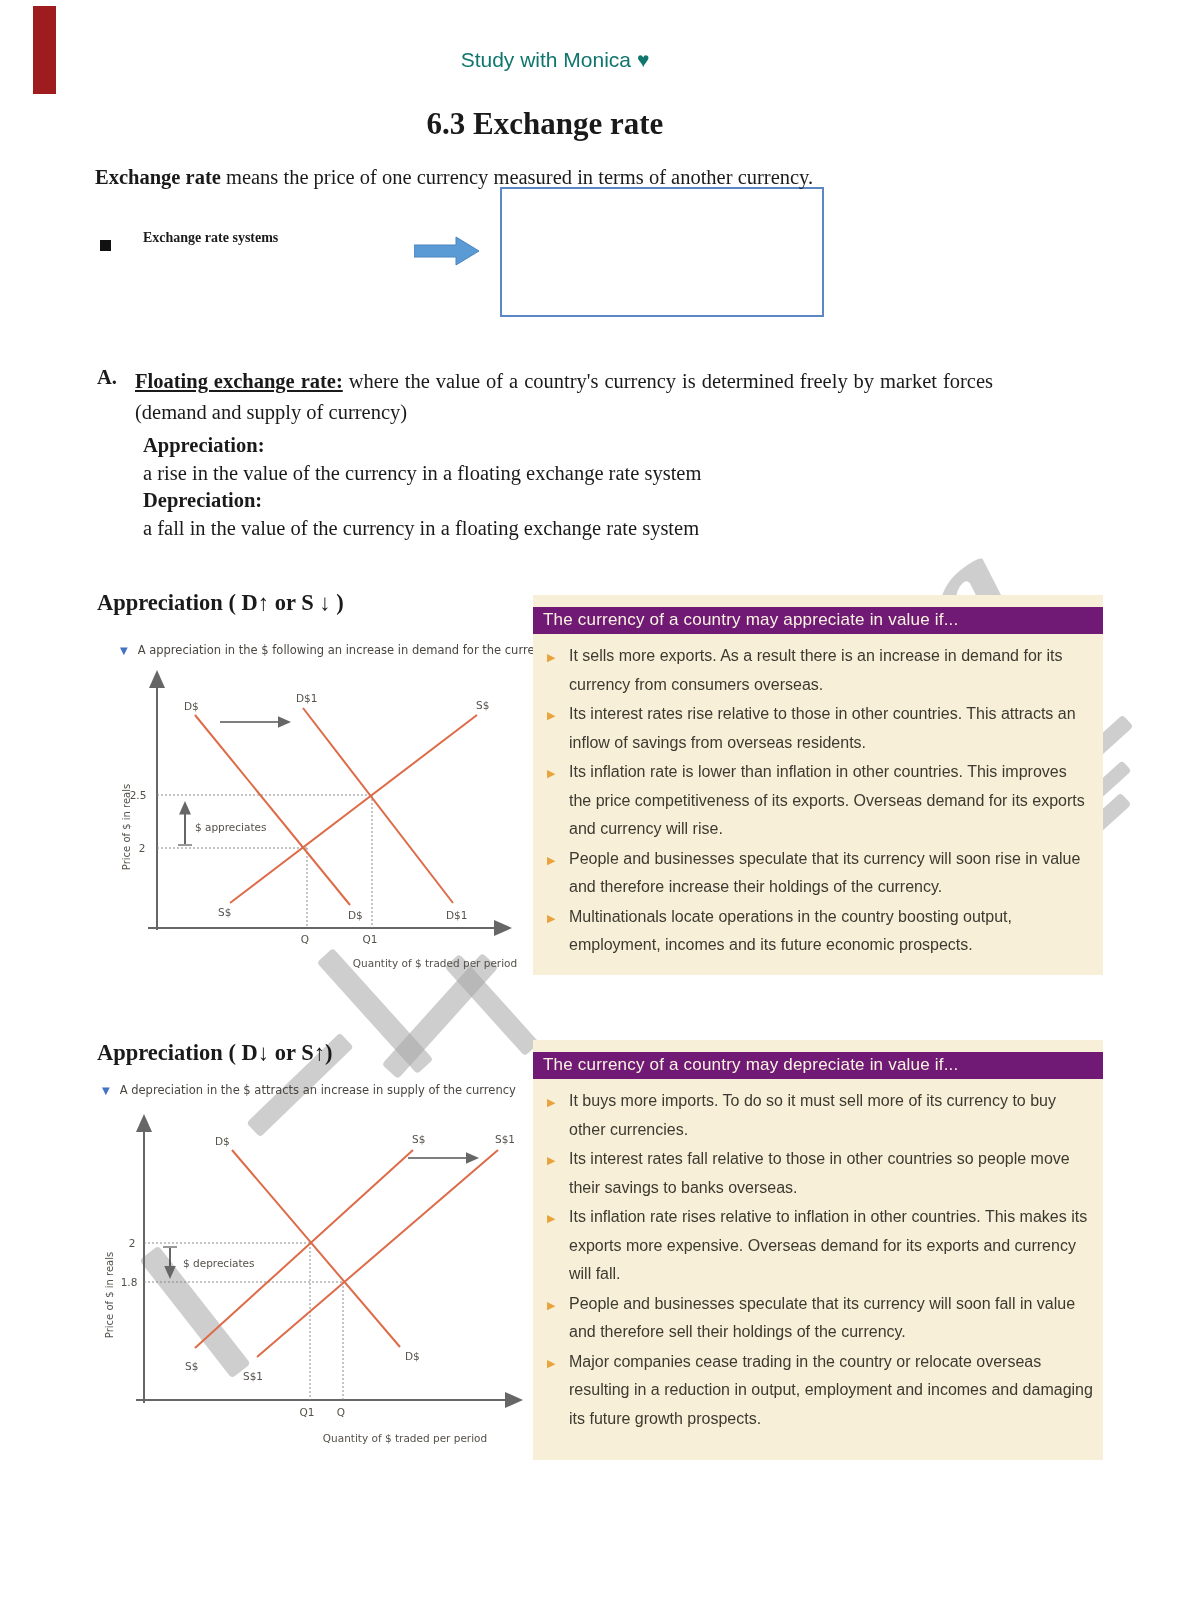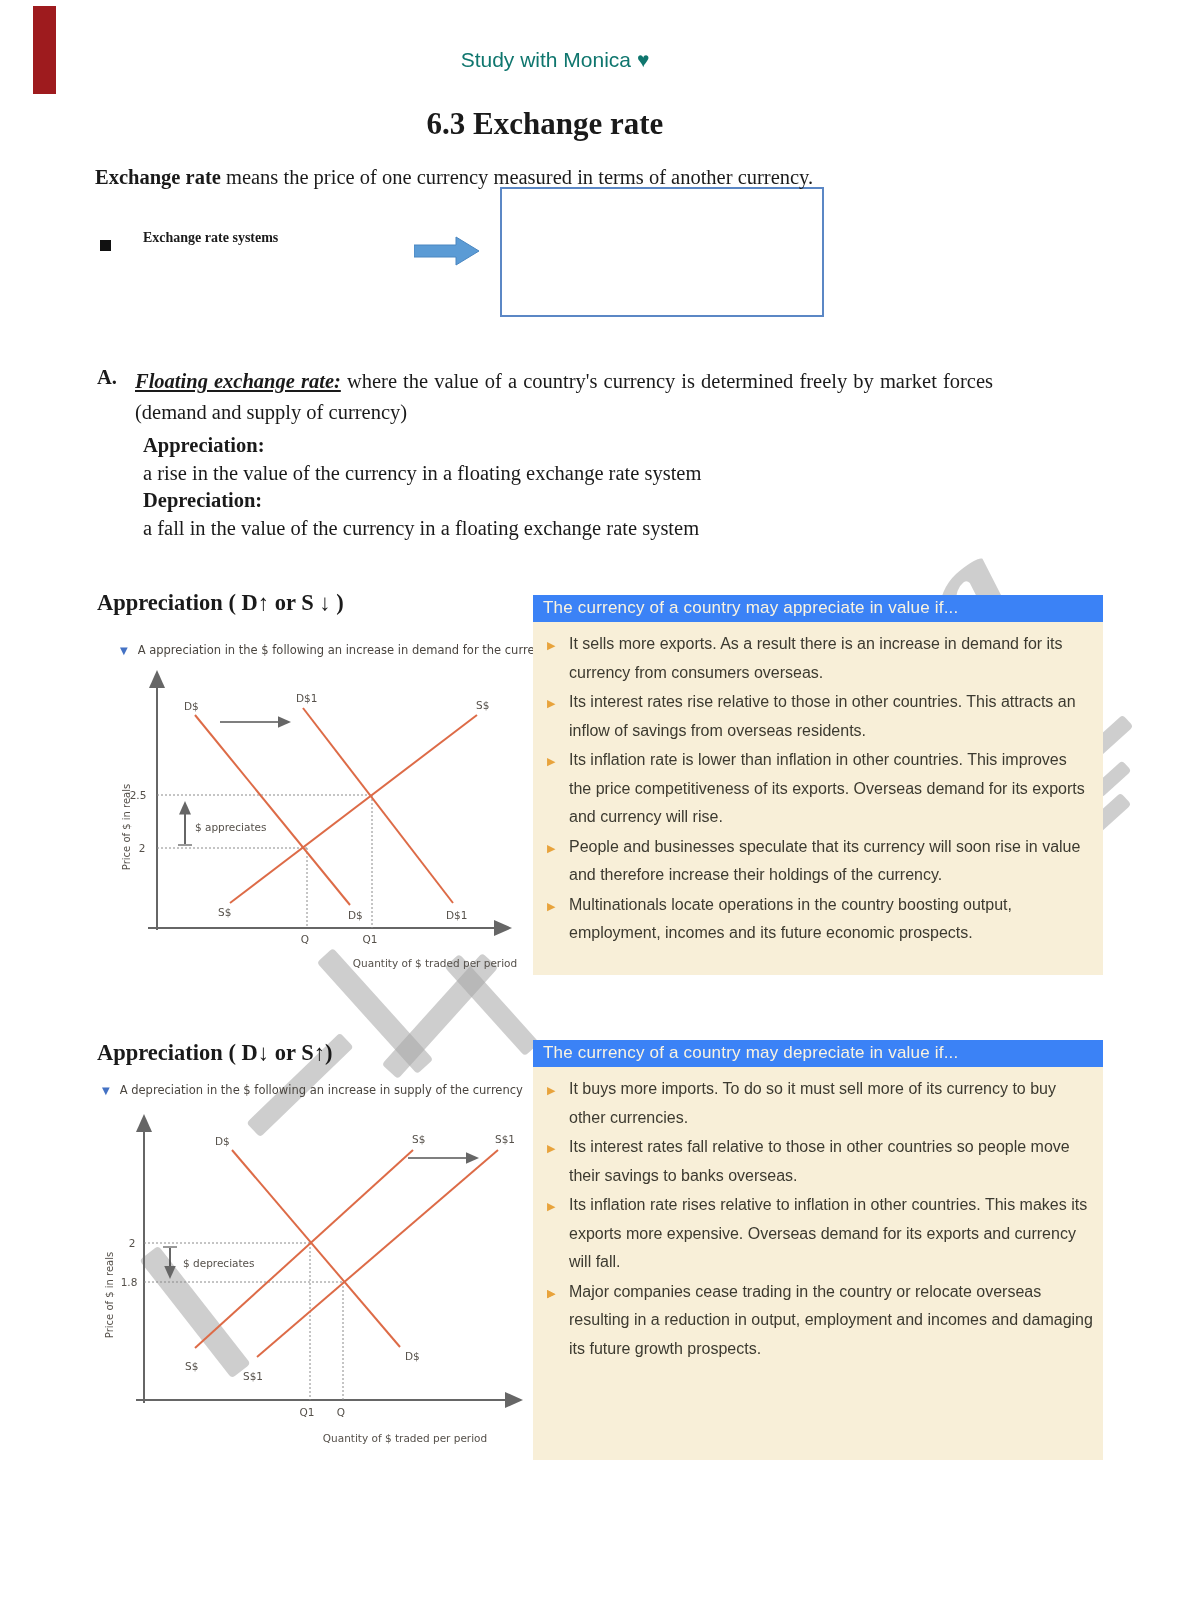--- a/index.html
+++ b/index.html
@@ -27,36 +27,36 @@
   .sys-label{position:absolute;left:143px;top:230px;font-size:14px;font-weight:bold;z-index:3;}
   .sys-arrow{position:absolute;left:414px;top:236px;z-index:3;}
   .sys-box{position:absolute;left:500px;top:187px;width:320px;height:126px;
            border:2px solid #5b87c5;background:transparent;z-index:3;}
   .sys-list{position:absolute;left:512px;top:218px;font-size:20px;line-height:27px;z-index:4;}
 
   
   .float-sec{position:absolute;left:97px;top:366px;width:900px;display:flex;z-index:3;}
   .float-sec .lab{font-weight:bold;font-size:20.5px;width:38px;flex:0 0 38px;}
   .float-sec .txt{font-size:20.5px;width:858px;text-align:justify;line-height:31px;}
-  .float-sec .term{font-weight:bold;font-style:italic;text-decoration:underline;}
+  .float-sec .term{font-weight:bold;text-decoration:underline;}
 
   .defs{position:absolute;left:143px;top:432px;width:760px;font-size:20.5px;line-height:27.5px;z-index:3;}
   .defs .t{font-weight:bold;}
 
   
   .sec-head{position:absolute;font-size:22.5px;font-weight:bold;z-index:3;}
   .cap{position:absolute;font-family:"DejaVu Sans",sans-serif;font-size:11.5px;color:#4a453f;z-index:3;}
   .cap .tri{color:#4472c4;font-size:10px;margin-right:10px;}
 
   .chart{position:absolute;z-index:2;}
 
   
   .obox{position:absolute;left:533px;width:570px;z-index:3;background:#f8efd8;}
-  .obox-header{background:#3b82f6;color:#faf3e0;font-family:"Liberation Sans",sans-serif;
-               font-size:17px;padding:3px 10px 4px 10px;letter-spacing:0.2px;}
+  .obox-header{background:#701a75;color:#faf3e0;font-family:"Liberation Sans",sans-serif;
+               font-size:17px;padding:3px 10px 4px 10px;letter-spacing:0.2px;margin-top:12px;}
   .obox-list{list-style:none;margin:0;padding:8px 10px 10px 14px;
              font-family:"Liberation Sans",sans-serif;font-size:16px;color:#3c3a30;line-height:28.5px;}
   .obox-list li{position:relative;padding-left:22px;margin-bottom:1px;}
   .obox-list .b-marker{position:absolute;left:0;top:1px;color:#e8a33c;font-size:11px;}
 
   .chart text{font-family:"DejaVu Sans",sans-serif;fill:#55504a;}
 </style>
 </head>
 <body>
 
@@ -152,21 +152,21 @@
     <ul class="obox-list">
       <li><span class="b-marker">▶</span><span>It sells more exports. As a result there is an increase in demand for its currency from consumers overseas.</span></li>
       <li><span class="b-marker">▶</span><span>Its interest rates rise relative to those in other countries. This attracts an inflow of savings from overseas residents.</span></li>
       <li><span class="b-marker">▶</span><span>Its inflation rate is lower than inflation in other countries. This improves the price competitiveness of its exports. Overseas demand for its exports and currency will rise.</span></li>
       <li><span class="b-marker">▶</span><span>People and businesses speculate that its currency will soon rise in value and therefore increase their holdings of the currency.</span></li>
       <li><span class="b-marker">▶</span><span>Multinationals locate operations in the country boosting output, employment, incomes and its future economic prospects.</span></li>
     </ul>
   </div>
 
   <div class="sec-head" style="left:97px;top:1040px;">Appreciation ( D↓ or S↑)</div>
-  <div class="cap" style="left:102px;top:1083px;"><span class="tri">▼</span><span>A depreciation in the $ following an increase in supply of the currency</span></div>
+  <div class="cap" style="left:102px;top:1083px;"><span class="tri">▼</span><span>A depreciation in the $ attracts an increase in supply of the currency</span></div>
 
   <div class="chart" style="left:95px;top:1100px;">
     <svg width="435" height="355" viewBox="0 0 435 355">
       <defs>
         <marker id="ah2" markerWidth="9" markerHeight="8" refX="7" refY="4" orient="auto">
           <polygon points="0,0 9,4 0,8" fill="#666"></polygon>
         </marker>
       </defs>
 
       <line x1="49" y1="303" x2="49" y2="18" stroke="#666" stroke-width="2" marker-end="url(#ah2)"></line>
@@ -204,18 +204,18 @@
       <text x="310" y="342" font-size="10.5" text-anchor="middle">Quantity of $ traded per period</text>
     </svg>
   </div>
 
   <div class="obox" style="top:1040px;height:420px;">
     <div class="obox-header">The currency of a country may depreciate in value if...</div>
     <ul class="obox-list">
       <li><span class="b-marker">▶</span><span>It buys more imports. To do so it must sell more of its currency to buy other currencies.</span></li>
       <li><span class="b-marker">▶</span><span>Its interest rates fall relative to those in other countries so people move their savings to banks overseas.</span></li>
       <li><span class="b-marker">▶</span><span>Its inflation rate rises relative to inflation in other countries. This makes its exports more expensive. Overseas demand for its exports and currency will fall.</span></li>
-      <li><span class="b-marker">▶</span></li>
+      <li><span class="b-marker">▶</span><span>People and businesses speculate that its currency will soon fall in value and therefore sell their holdings of the currency.</span></li>
       <li><span class="b-marker">▶</span><span>Major companies cease trading in the country or relocate overseas resulting in a reduction in output, employment and incomes and damaging its future growth prospects.</span></li>
     </ul>
   </div>
 
 </div>
 
 </body></html>

